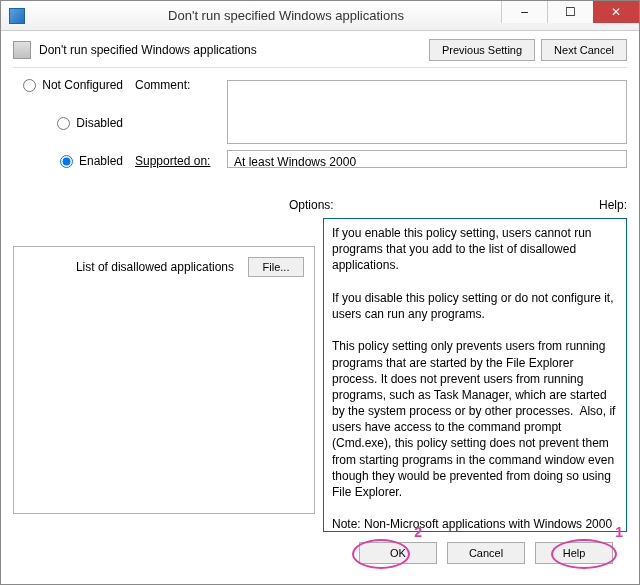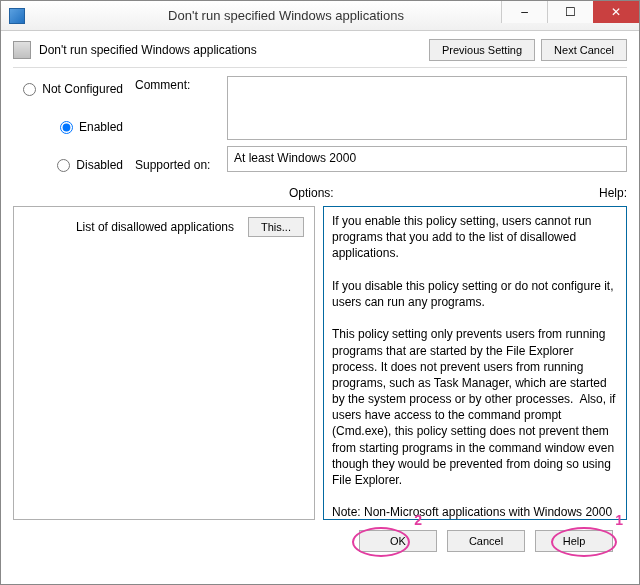--- a/index.html
+++ b/index.html
@@ -105,59 +105,60 @@
     font-size:12px;
     cursor:pointer;
   }
   .radio input { margin:0; }
   .labels-col {
     width:80px;
     display:flex;
     flex-direction:column;
   }
   .comment-label { padding-top:2px; }
-  .supported-label { margin-top:auto; padding-top:6px;}
+  .supported-label { margin-top:auto; padding-top:6px;text-decoration:underline;}
   .fields-col { flex:1; display:flex; flex-direction:column; gap:6px;}
   .textarea {
     width:100%;
     height:64px;
     border:1px solid #b0b0b0;
     resize:none;
     font-family:inherit;
     font-size:12px;
     padding:2px 4px;
     overflow-y:scroll;
   }
   .supported-box {
     width:100%;
-    height:26px;
+    height:18px;
     border:1px solid #b0b0b0;
     background:#fff;
     padding:4px 6px;
     font-size:12px;
     overflow-y:scroll;
   }
   .row2-labels {
     display:flex;
-    margin-top:14px;
+    margin-top:30px;
   }
   .options-label { width:310px; }
   .help-label { }
   .row2 {
     display:flex;
     gap:8px;
     margin-top:6px;
   }
   .options-panel {
     width:302px;
-    height:314px;
+    height:268px;
     border:1px solid #b0b0b0;
     background:#fff;
     padding:10px 10px;
     font-size:12px;
+    margin-top:28px;
   }
   .options-row {
     display:flex;
     align-items:center;
     gap:14px;
   }
   .help-panel {
     flex:1;
     height:314px;
     border:1px solid #0369a1;
@@ -224,26 +225,26 @@
   </div>
   <hr class="hr">
 
   <div class="row1">
     <div class="radios">
       <label class="radio">
         <input type="radio" name="state" style="">
         <span>Not Configured</span>
       </label>
       <label class="radio">
+        <input type="radio" name="state" style="">
+        <span>Disabled</span>
+      </label>
+      <label class="radio">
         <input type="radio" name="state" checked="" style="">
         <span>Enabled</span>
-      </label>
-      <label class="radio">
-        <input type="radio" name="state" style="">
-        <span>Disabled</span>
       </label>
     </div>
 
     <div class="labels-col">
       <div class="comment-label">Comment:</div>
       <div class="supported-label">Supported on:</div>
     </div>
 
     <div class="fields-col">
       <textarea class="textarea" style=""></textarea>
@@ -255,21 +256,21 @@
 
   <div class="row2-labels">
     <div class="options-label">Options:</div>
     <div class="help-label">Help:</div>
   </div>
 
   <div class="row2">
     <div class="options-panel">
       <div class="options-row">
         <span>List of disallowed applications</span>
-        <button class="btn" style="min-width:56px;padding:3px 10px;">This...</button>
+        <button class="btn" style="min-width:56px;padding:3px 10px;">File...</button>
       </div>
     </div>
     <div class="help-panel"><span>If you enable this policy setting, users cannot run programs that you add to the list of disallowed applications.
 
 If you disable this policy setting or do not configure it, users can run any programs.
 
 This policy setting only prevents users from running programs that are started by the File Explorer process. It does not prevent users from running programs, such as Task Manager, which are started by the system process or by other processes.  Also, if users have access to the command prompt (Cmd.exe), this policy setting does not prevent them from starting programs in the command window even though they would be prevented from doing so using File Explorer.
 
 Note: Non-Microsoft applications with Windows 2000 or later certification are required to comply with this policy setting.
 Note: To create a list of allowed applications, click Show.  In the Show Contents dialog box, in the Value column, type the application executable name (e.g., Winword.exe, Poledit.exe, Powerpnt.exe).</span></div>

